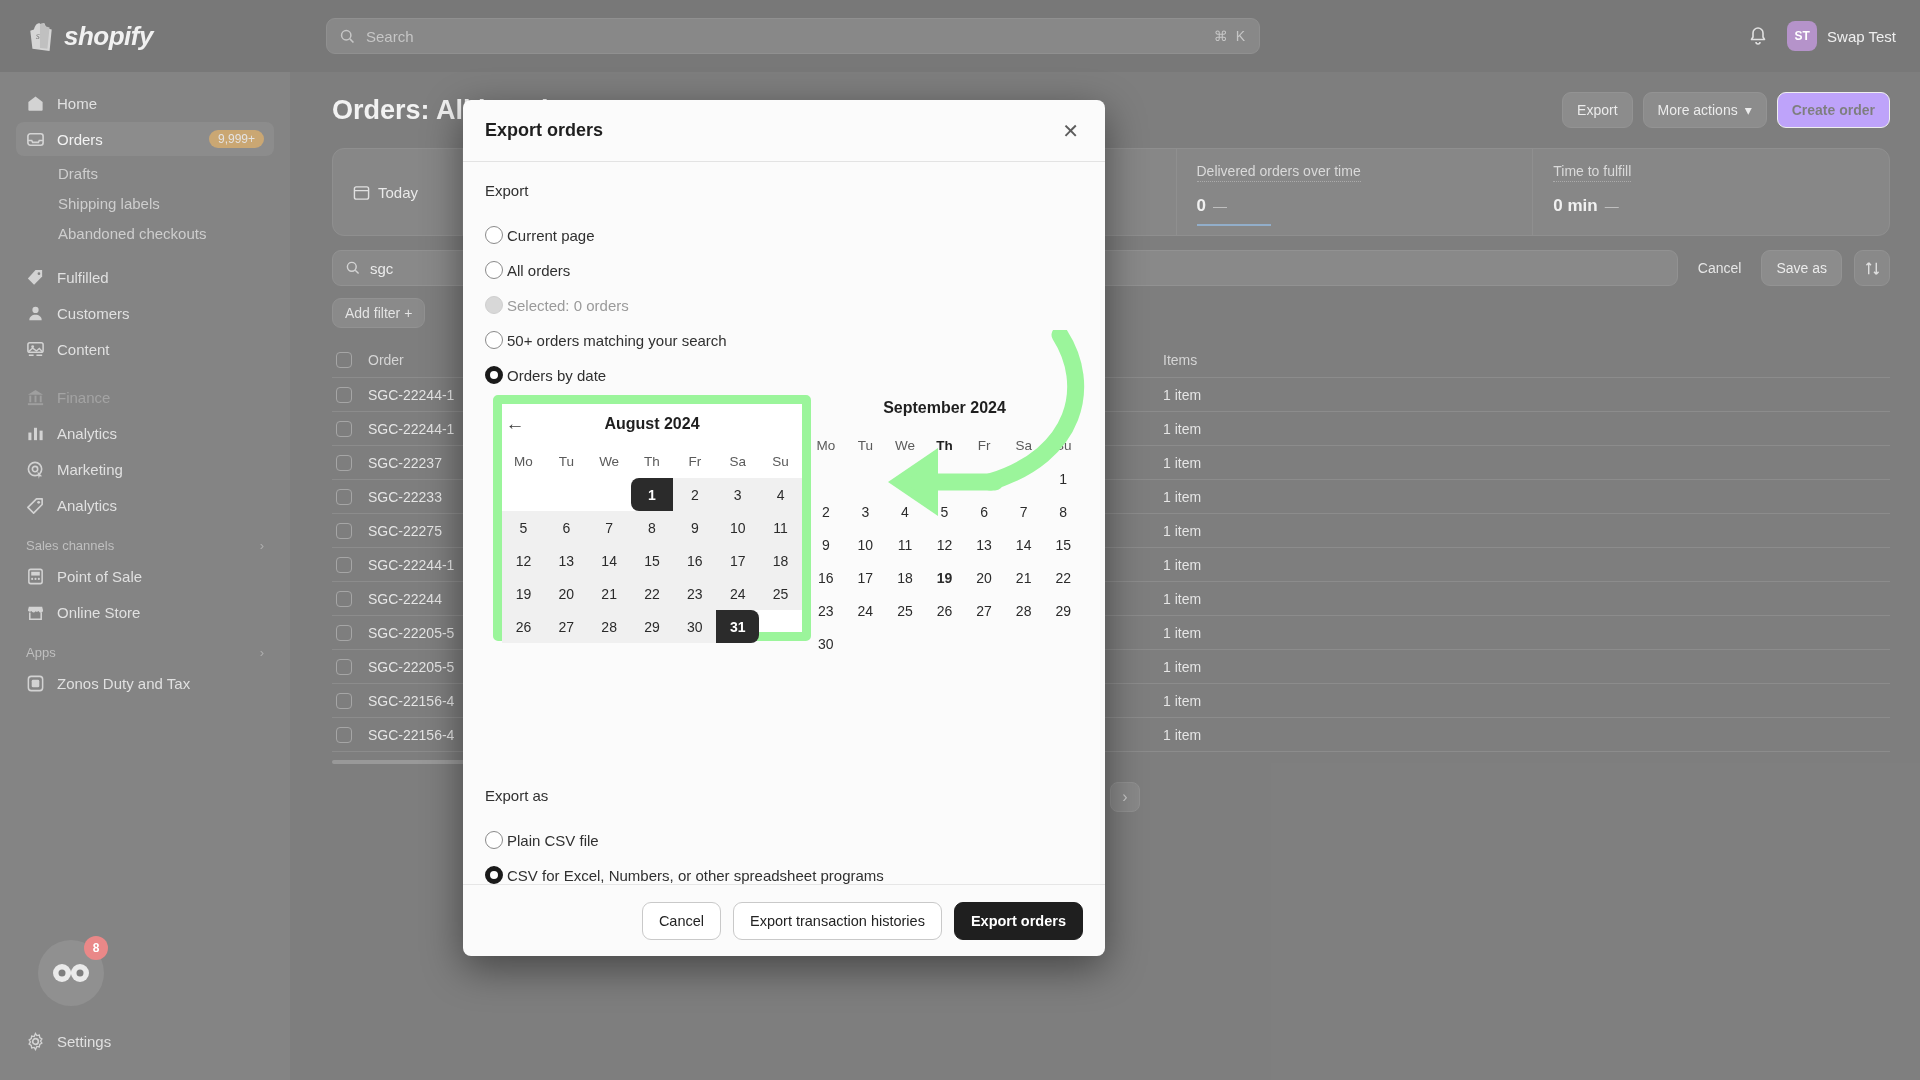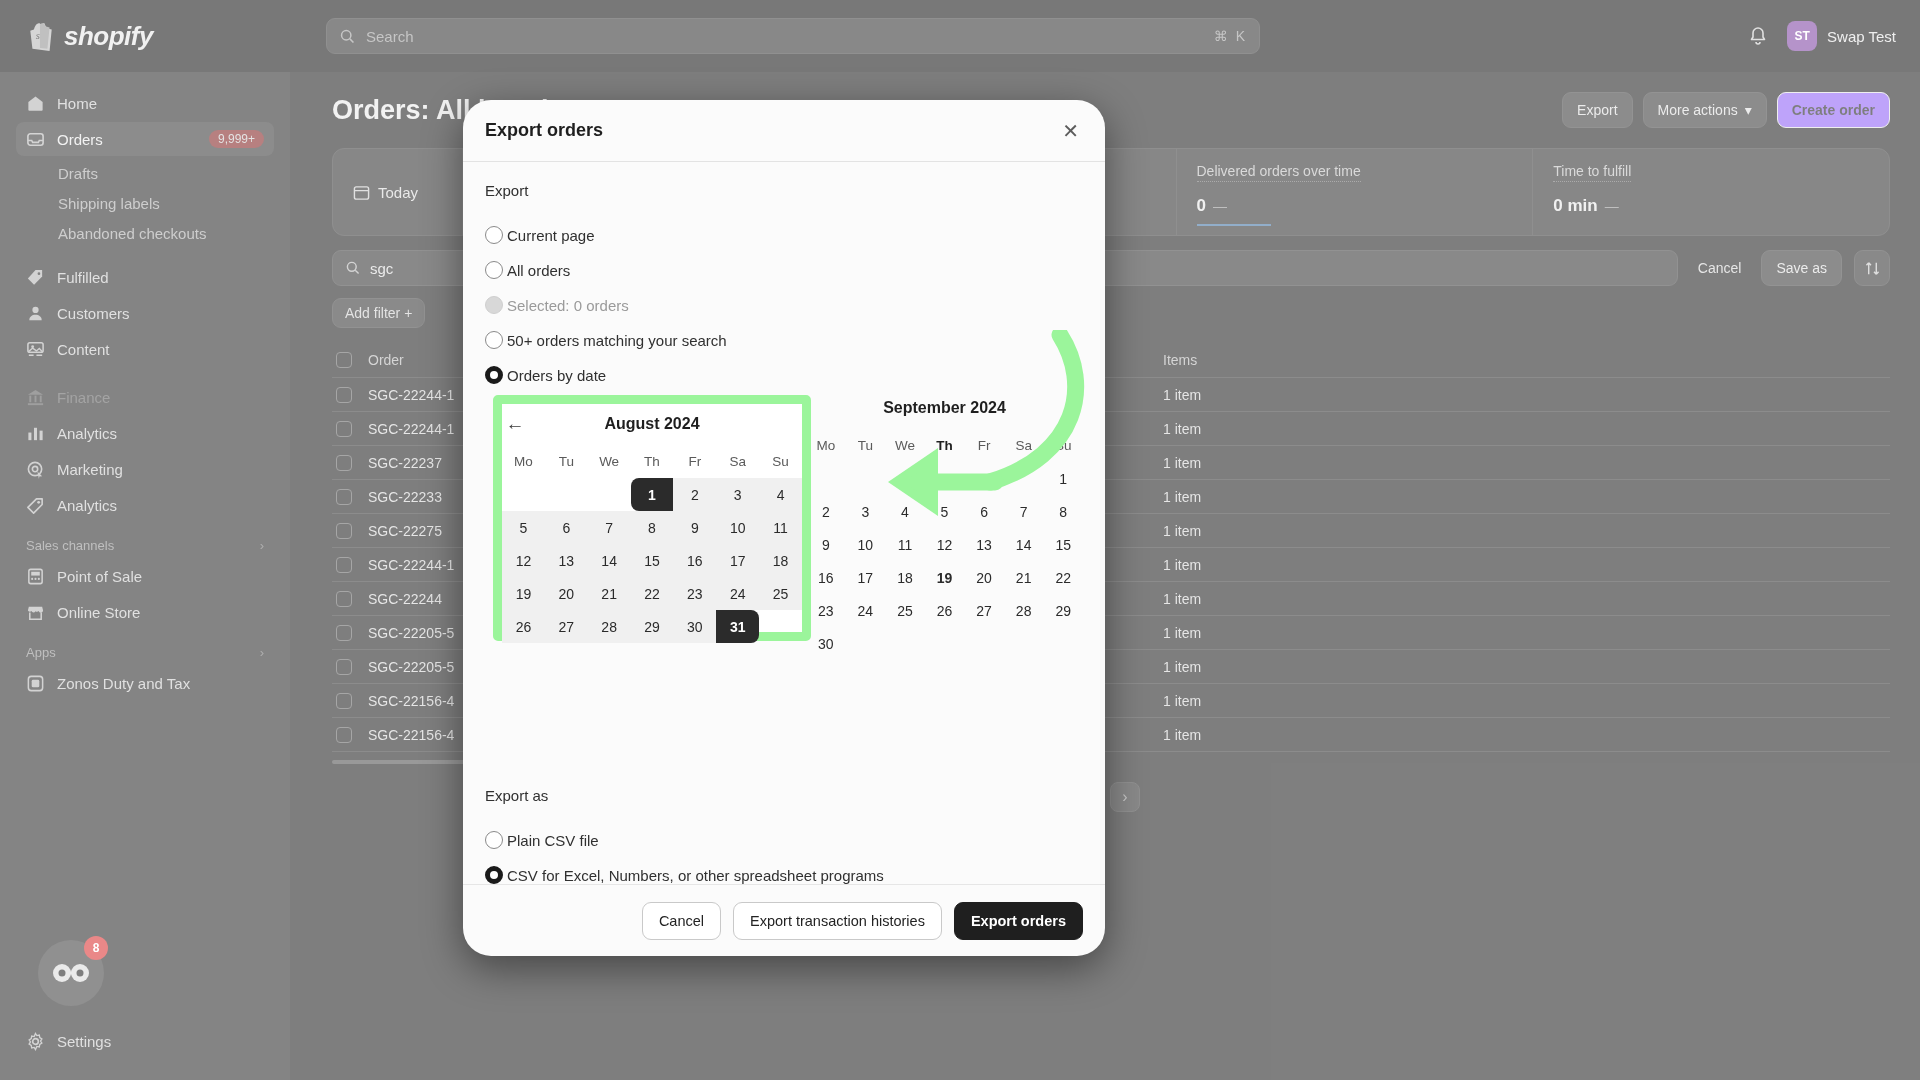--- a/index.html
+++ b/index.html
@@ -49,21 +49,21 @@
   .nav-item {
     display: flex; align-items: center; gap: 12px;
     height: 34px; padding: 0 10px; border-radius: 8px; margin-bottom: 2px;
     color: #c9c9c9; font-size: 15px;
   }
   .nav-item.active { background: #333; color: #e8e8e8; }
   .nav-item.dim { color: #5d5d5d; }
   .nav-icon { width: 19px; height: 19px; flex: 0 0 19px; opacity: .85; }
   .nav-label { flex: 1; }
   .nav-badge {
-    background: #7f1d1d; color: #cfcfcf; font-size: 12px;
+    background: #a16207; color: #cfcfcf; font-size: 12px;
     padding: 2px 9px; border-radius: 10px;
   }
   .sub-item {
     padding-left: 42px; height: 30px; display: flex; align-items: center;
     color: #a8a8a8; font-size: 15px;
   }
   .nav-gap { height: 12px; }
   .section-title { color: #8e8e8e; font-size: 13px; padding: 14px 10px 6px; display: flex; align-items: center; }
   .section-title .chev { margin-left: auto; opacity: .7; }
   .sidebar-bottom { position: absolute; bottom: 0; left: 16px; right: 16px; padding-bottom: 20px; }
@@ -154,21 +154,21 @@
   .pager-btn {
     width: 30px; height: 30px; border-radius: 8px; background: #2e2e2e;
     border: 1px solid #3c3c3c; display: flex; align-items: center; justify-content: center;
     color: #9a9a9a;
   }
 
   
   .scrim { position: absolute; inset: 0; background: rgba(255,255,255,0.44); }
   .modal {
     position: absolute; left: 463px; top: 100px; width: 642px; height: 856px;
-    background: #fbfbfb; border-radius: 28px; box-shadow: 0 12px 40px rgba(0,0,0,.45);
+    background: #fbfbfb; border-radius: 8px; box-shadow: 0 12px 40px rgba(0,0,0,.45);
     display: flex; flex-direction: column; overflow: hidden;
   }
   .modal-head {
     height: 62px; display: flex; align-items: center; padding: 0 22px;
     border-bottom: 1px solid #e3e3e3; flex: 0 0 62px;
   }
   .modal-title { font-size: 18px; font-weight: bold; color: #1f1f1f; }
   .modal-close { margin-left: auto; color: #5c5c5c; font-size: 20px; line-height: 1; padding: 4px; }
   .modal-body { flex: 1; padding: 20px 22px 0 22px; position: relative; }
   .group-label { font-size: 15px; color: #303030; margin-bottom: 10px; }

